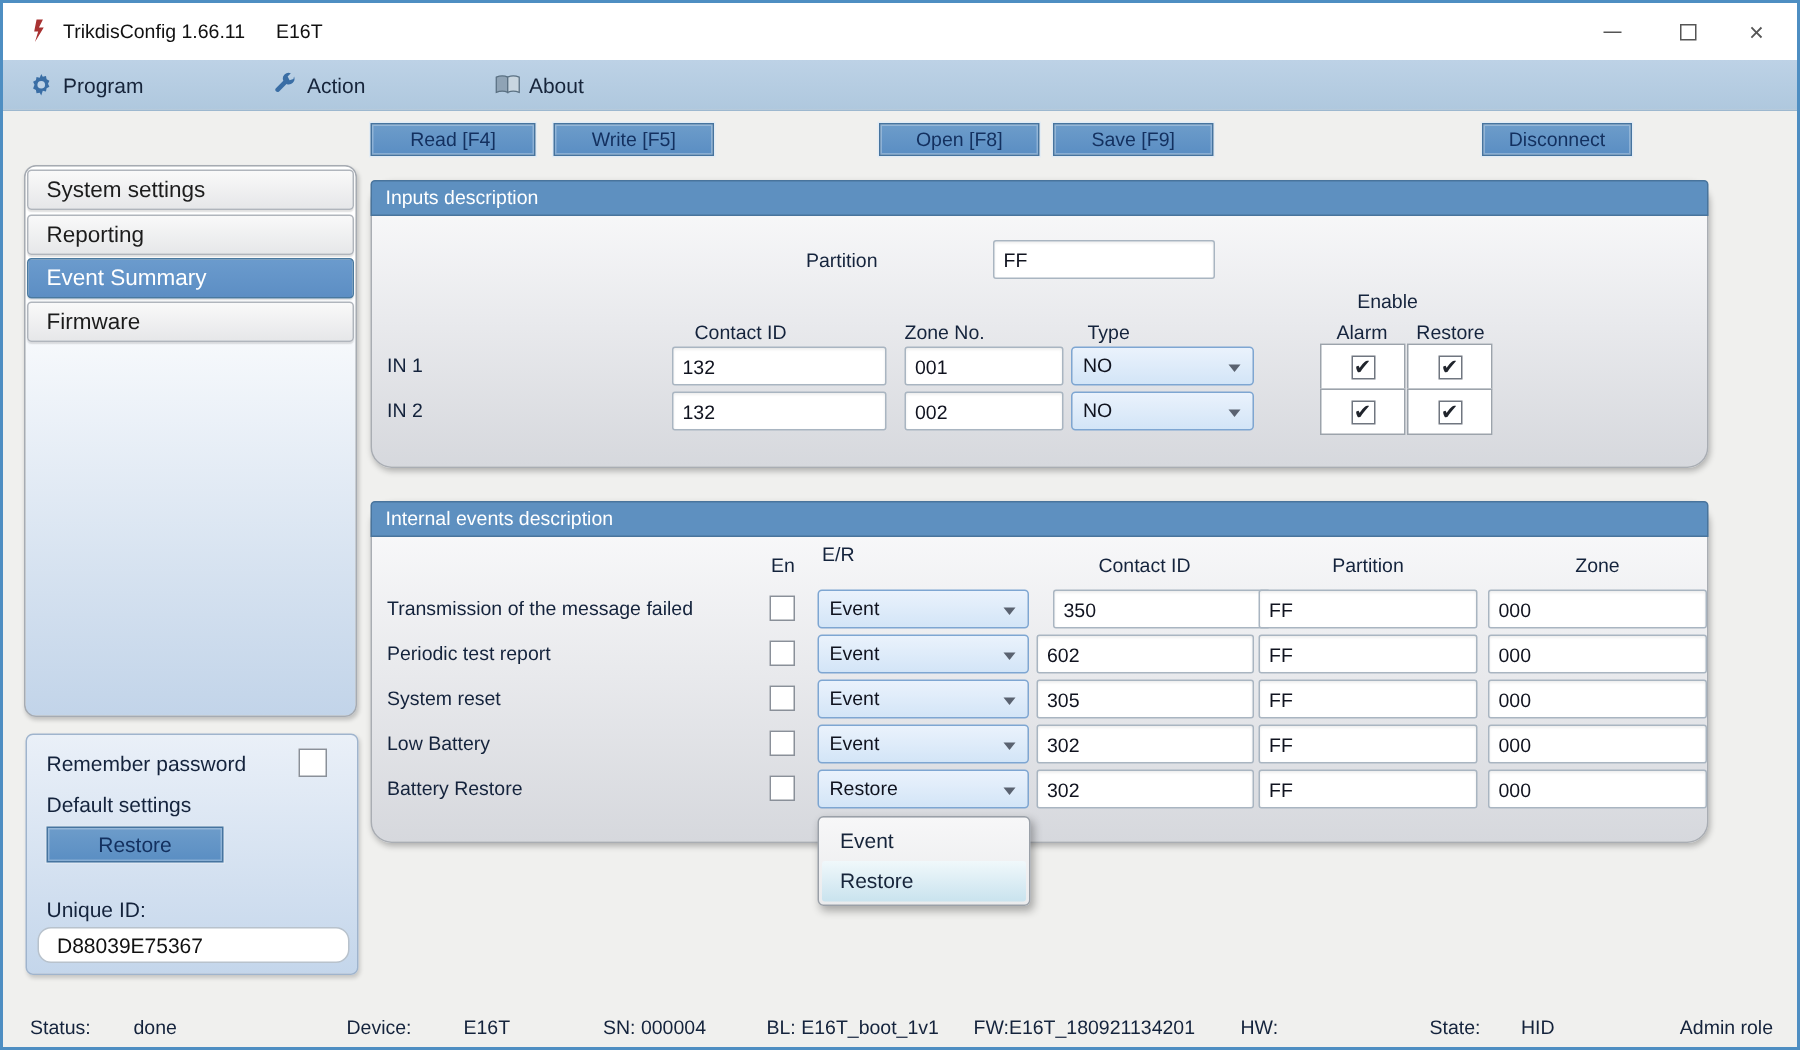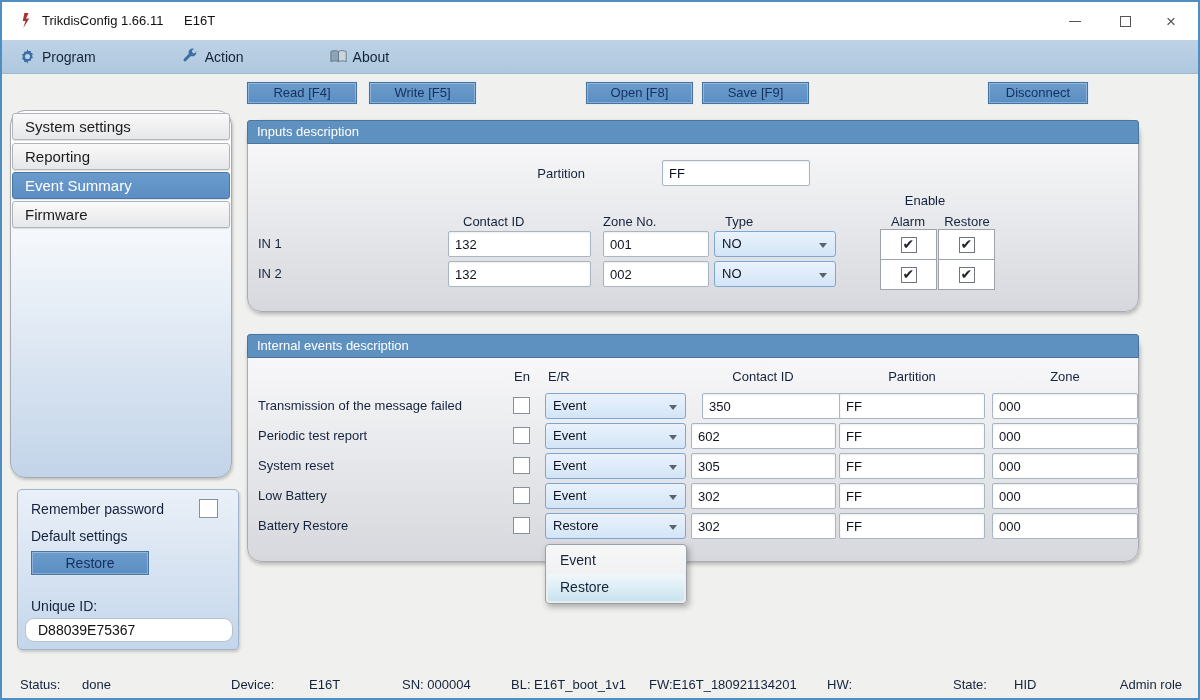--- a/index.html
+++ b/index.html
@@ -33,23 +33,23 @@
     position: absolute; height: 22px; top: 80px;
     background: linear-gradient(#6d9cca, #5a8ec3); border: 1px solid #46749f;
     box-shadow: inset 0 0 0 1px rgba(255,255,255,.28), 0 0 0 1px #e3ecf4;
     color: #13305f; font-size: 13px; text-align: center; line-height: 20px; cursor: default;
   }
   .btn-read { left: 245px; width: 110px; } .btn-write { left: 367px; width: 107px; }
   .btn-open { left: 584px; width: 107px; } .btn-save { left: 700px; width: 107px; }
   .btn-disconnect { left: 986px; width: 100px; }
   
   .sidebar {
-    position: absolute; left: 8px; top: 108px; width: 222px; height: 368px;
+    position: absolute; left: 14px; top: 108px; width: 222px; height: 368px;
     background: linear-gradient(#ffffff 20%, #c2d4e9); border: 1px solid #a6abb2;
-    border-radius: 15px; box-shadow: 1px 2px 3px rgba(0,0,0,.2);
+    border-radius: 8px; box-shadow: 1px 2px 3px rgba(0,0,0,.2);
   }
   .nav-item {
     position: absolute; left: 1px; width: 218px; height: 27px;
     background: linear-gradient(#f9f9f9, #e6e7e9); border: 1px solid #b0b5bc;
     border-radius: 3px; font-size: 15px; color: #1c1c1c; line-height: 25px; padding-left: 12px;
     box-shadow: 0 1px 1px rgba(0,0,0,.12);
   }
   .nav-item.selected { background: linear-gradient(#6b9bcd, #5c8ec4); border-color: #49799f; color: #ffffff; }
   
   .settings-panel {
@@ -212,21 +212,21 @@
       <span class="checkbox" data-checked="true"></span>
     </div>
     <div class="cbx-cell" style="left:690px; top:138px;">
       <span class="checkbox" data-checked="true"></span>
     </div>
   </div>
 
   <div class="panel panel-internal">
     <div class="panel-header">Internal events description</div>
     <span class="col-header centered" style="left:274px; top:34px;">En</span>
-    <span class="col-header" style="left:300px; top:34px;">E/R</span>
+    <span class="col-header" style="left:300px; top:27px;">E/R</span>
     <span class="col-header centered" style="left:515px; top:34px;">Contact ID</span>
     <span class="col-header centered" style="left:664px; top:34px;">Partition</span>
     <span class="col-header centered" style="left:817px; top:34px;">Zone</span>
 
     <span class="row-label" style="top:58px;">Transmission of the message failed</span>
     <span class="en-checkbox" style="left:265px; top:62px;" data-checked="false"></span>
     <div class="combo" style="left:297px; top:58px; width:141px;">
       <span>Event</span>
       <span class="combo-arrow"></span>
     </div>
@@ -275,21 +275,21 @@
     <input class="tinput" style="left: 744px; top: 178px; width: 146px;" value="000">
   </div>
 
   <div class="dropdown">
     <div class="dd-option" data-hl="false">Event</div>
     <div class="dd-option" data-hl="true">Restore</div>
   </div>
 
   <div class="statusbar">
     <span style="left:18px">Status:</span>
-    <span style="left:80px">done</span>
+    <span style="left:87px">done</span>
     <span style="left:229px">Device:</span>
     <span style="left:307px">E16T</span>
     <span style="left:400px">SN: 000004</span>
     <span style="left:509px">BL: E16T_boot_1v1</span>
     <span style="left:647px">FW:E16T_180921134201</span>
     <span style="left:825px">HW:</span>
     <span style="left:951px">State:</span>
     <span style="left:1012px">HID</span>
     <span style="right:16px">Admin role</span>
   </div>

